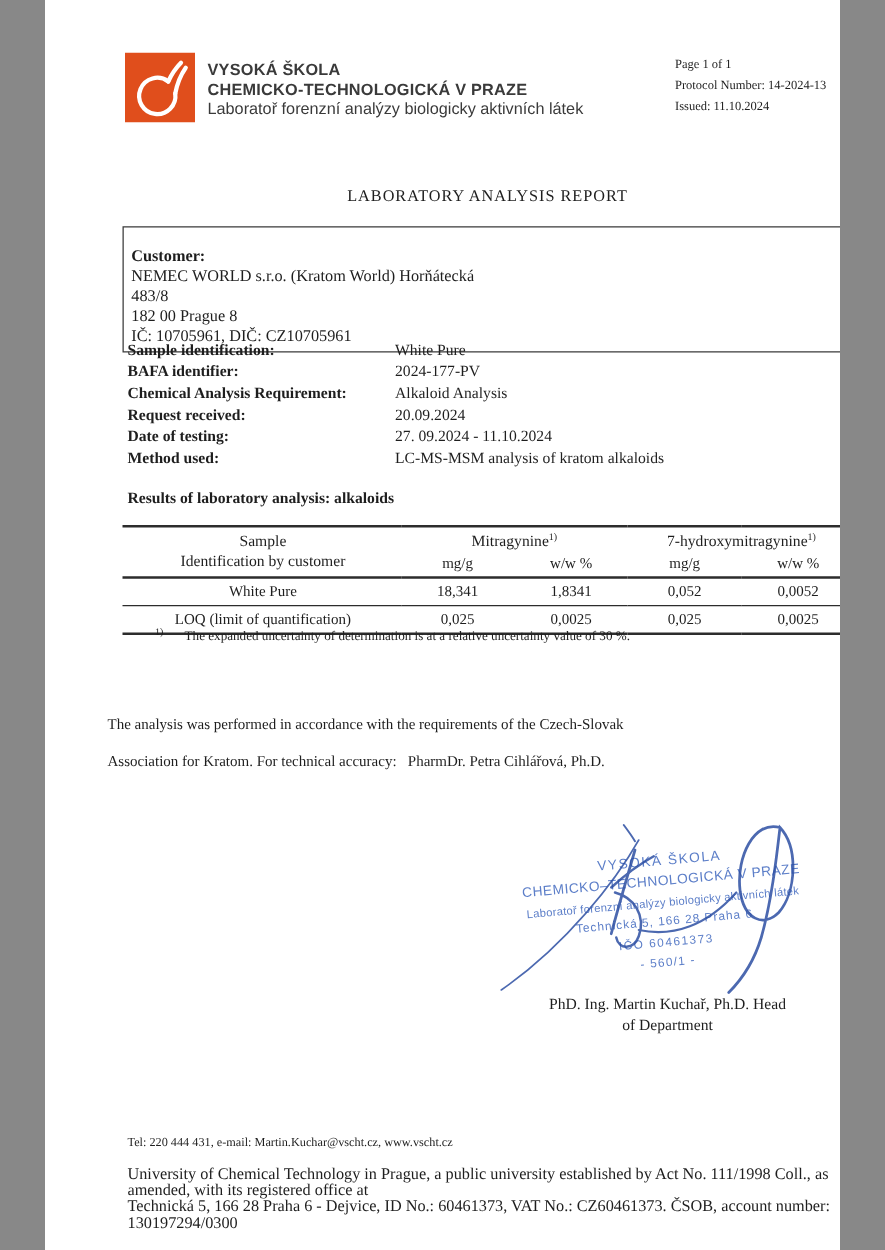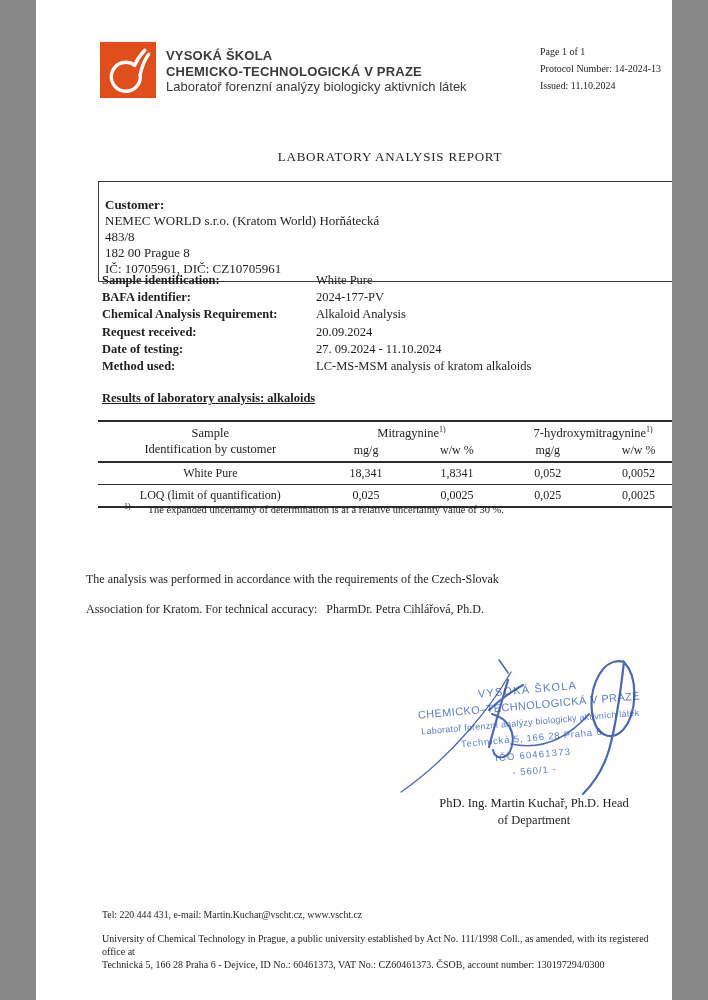--- a/index.html
+++ b/index.html
@@ -19,21 +19,21 @@
   .customer-box{
     position:absolute;left:62px;top:181px;width:572px;
     border:1px solid #3a3a3a;padding:15px 6px 4px 6px;
     font-size:13px;line-height:15.9px;
   }
   .customer-box .lbl{font-weight:bold;}
   
   .sample-info{position:absolute;left:66px;top:272px;font-size:12.5px;line-height:17.2px;}
   .sample-info .lab{display:inline-block;width:214px;font-weight:bold;}
   
-  .results-heading{position:absolute;left:66px;top:391px;font-size:12.5px;font-weight:bold;text-decoration:underline;}
+  .results-heading{position:absolute;left:66px;top:391px;font-size:12.5px;font-weight:bold;}
   table.results-table{
     position:absolute;left:62px;top:420px;width:586px;
     border-collapse:collapse;font-size:12px;color:#1e1e1e;
     border-top:2px solid #2c2c2c;border-bottom:2.5px solid #2c2c2c;
   }
   table.results-table td{padding:1px 4px;text-align:center;}
   table.results-table td.c-name{text-align:center;padding-left:6px;width:38%;}
   table.results-table .num{width:15.5%;}
   table.results-table tr.r-head1 td{padding-top:4px;font-size:12.5px;}
   table.results-table td.c-span2{border-bottom:none;}
@@ -57,21 +57,21 @@
   .stamp .s1{font-size:11px;letter-spacing:1.2px;}
   .stamp .s2{font-size:11px;letter-spacing:0.4px;}
   .stamp .s3{font-size:9px;letter-spacing:0.2px;}
   .stamp .s4{font-size:9.5px;letter-spacing:0.8px;}
   .stamp .s5{font-size:9.5px;letter-spacing:1.2px;}
   .stamp .s6{font-size:9.5px;letter-spacing:1px;}
   .signature-svg{position:absolute;left:345px;top:652px;width:290px;height:150px;}
   .signatory{position:absolute;left:373px;top:795px;width:250px;text-align:center;font-size:12.5px;line-height:17px;}
   
   .footer-contact{position:absolute;left:66px;top:909px;font-size:9.8px;}
-  .footer-legal{position:absolute;left:66px;top:932px;font-size:10px;line-height:13px;}
+  .footer-legal{position:absolute;left:66px;top:932px;font-size:13px;line-height:13px;}
 </style>
 </head>
 <body>
 
 <div class="page">
 
   <div class="logo">
     <svg width="56" height="56" viewBox="0 0 56 56">
       <rect x="0" y="0" width="56" height="56" fill="#e04e1c"></rect>
       <g stroke="#ffffff" stroke-width="3.4" fill="none" stroke-linecap="round">

